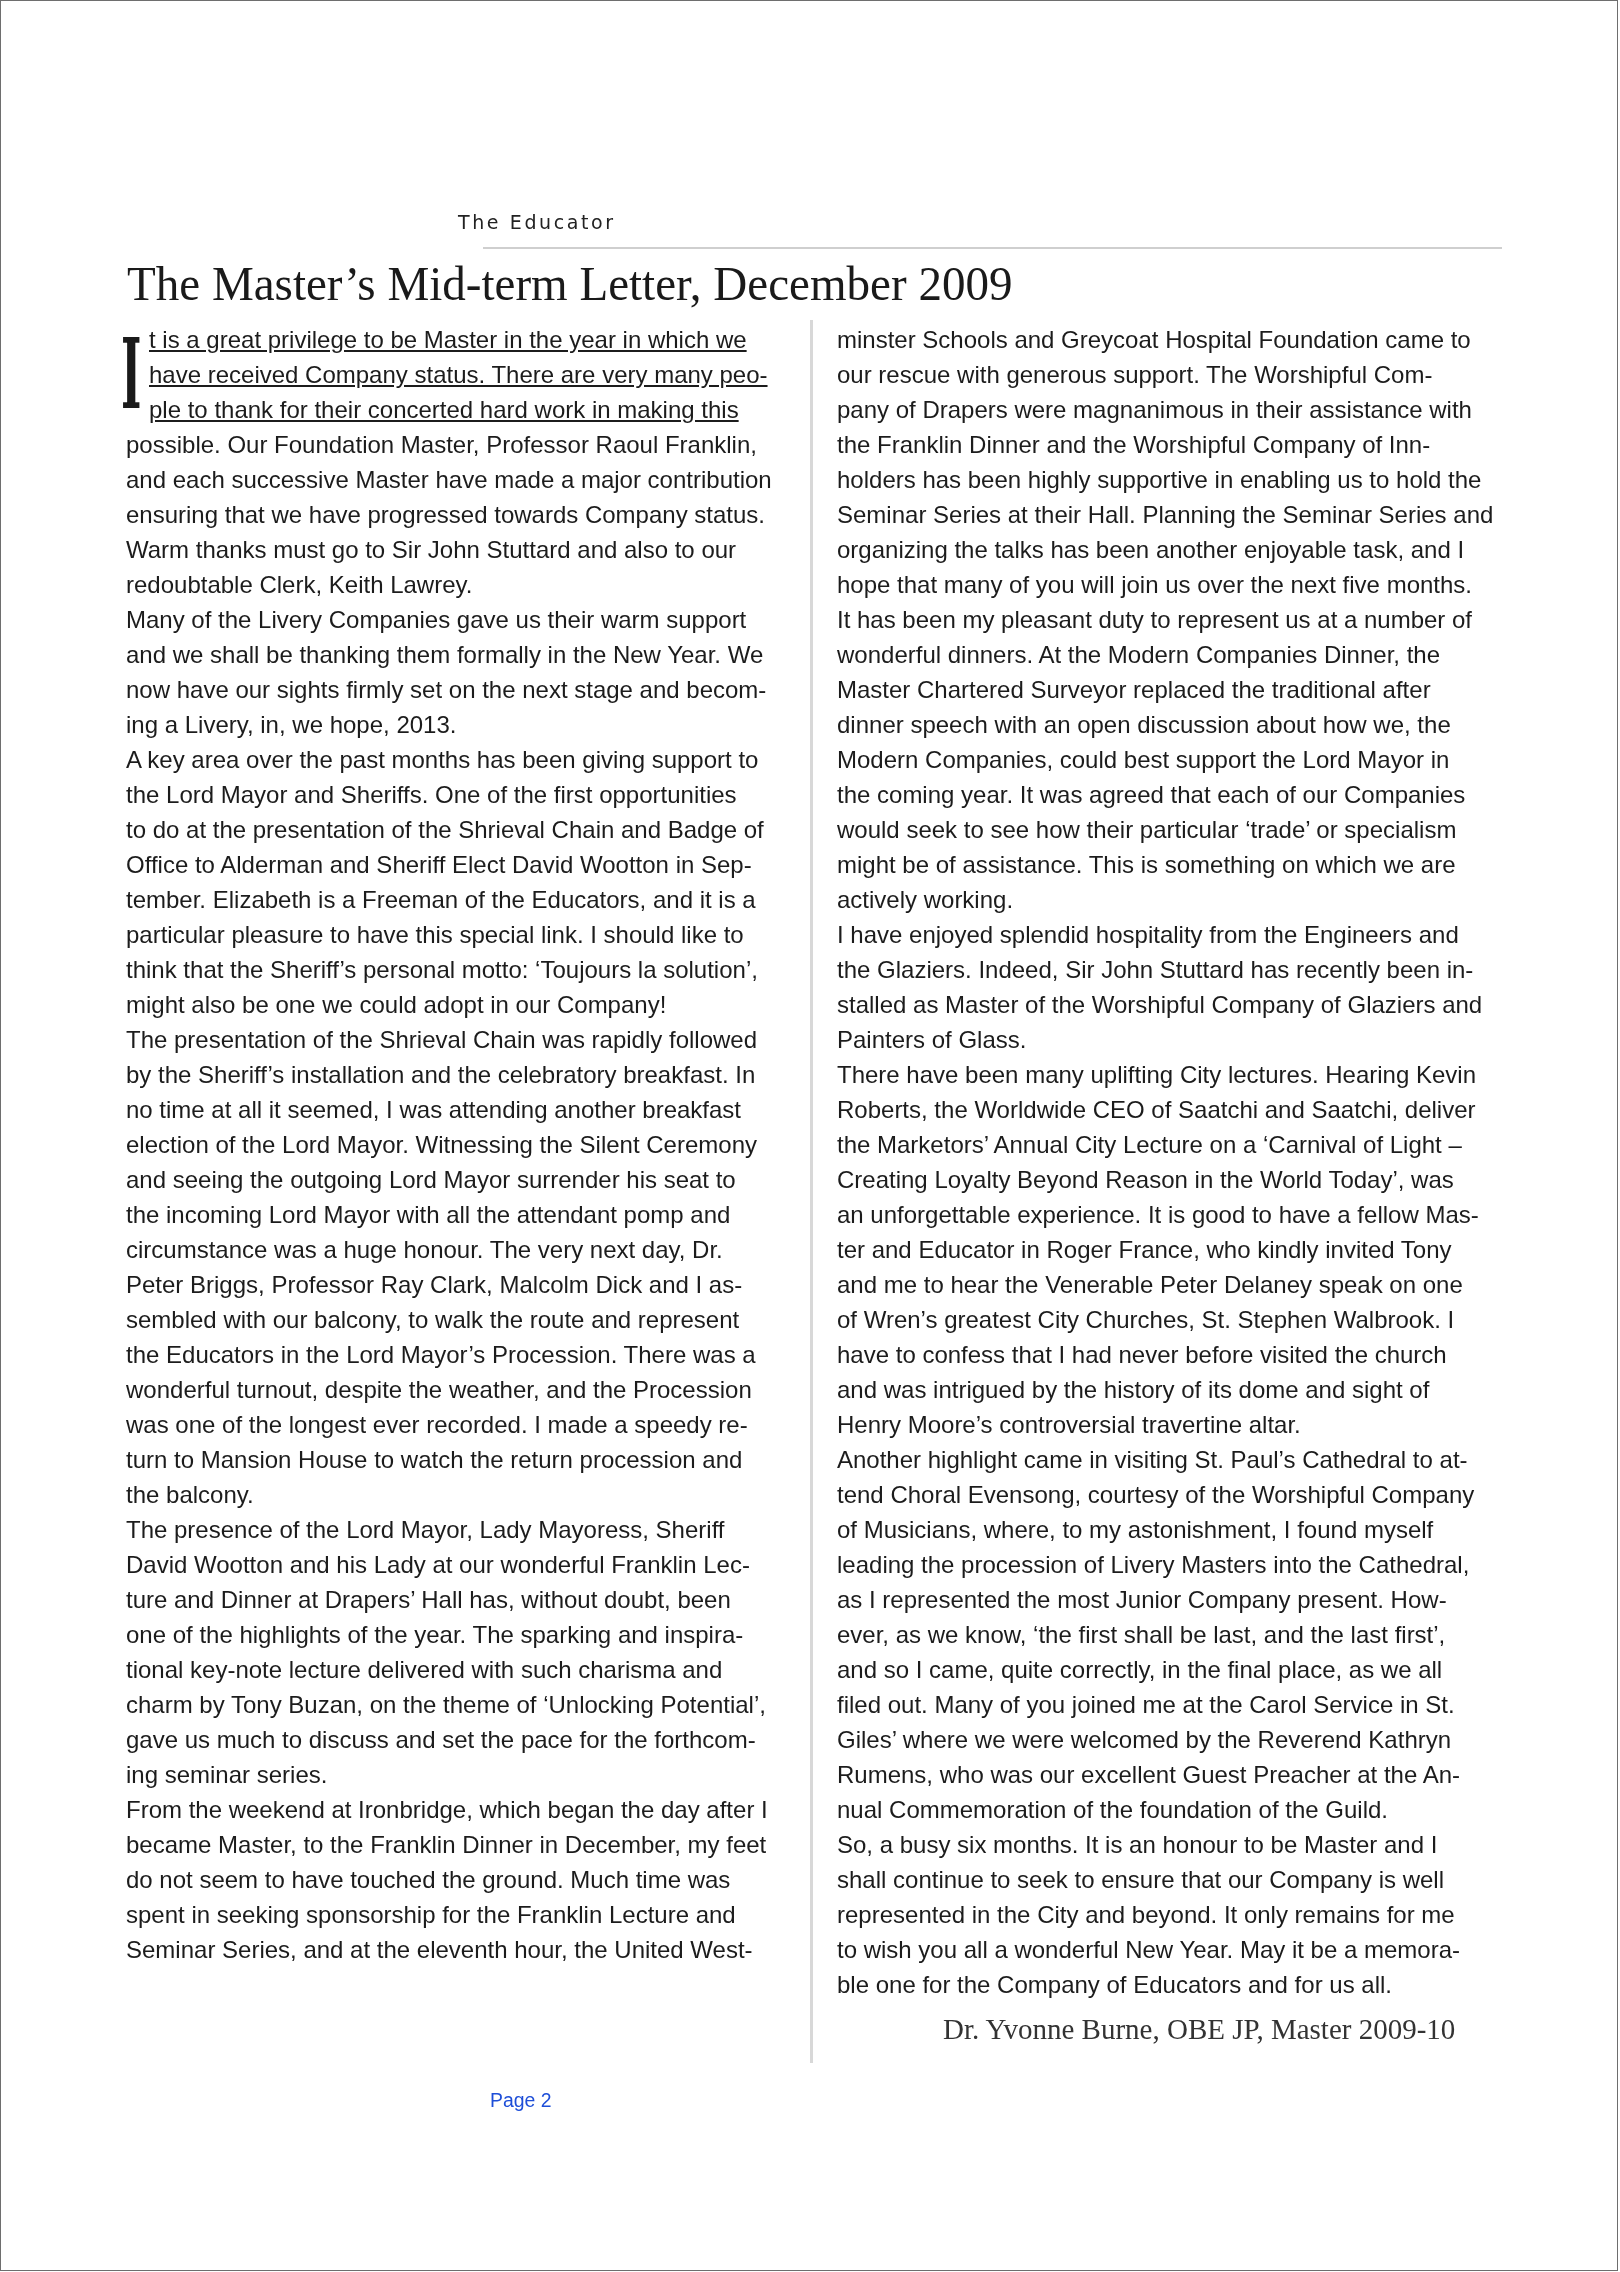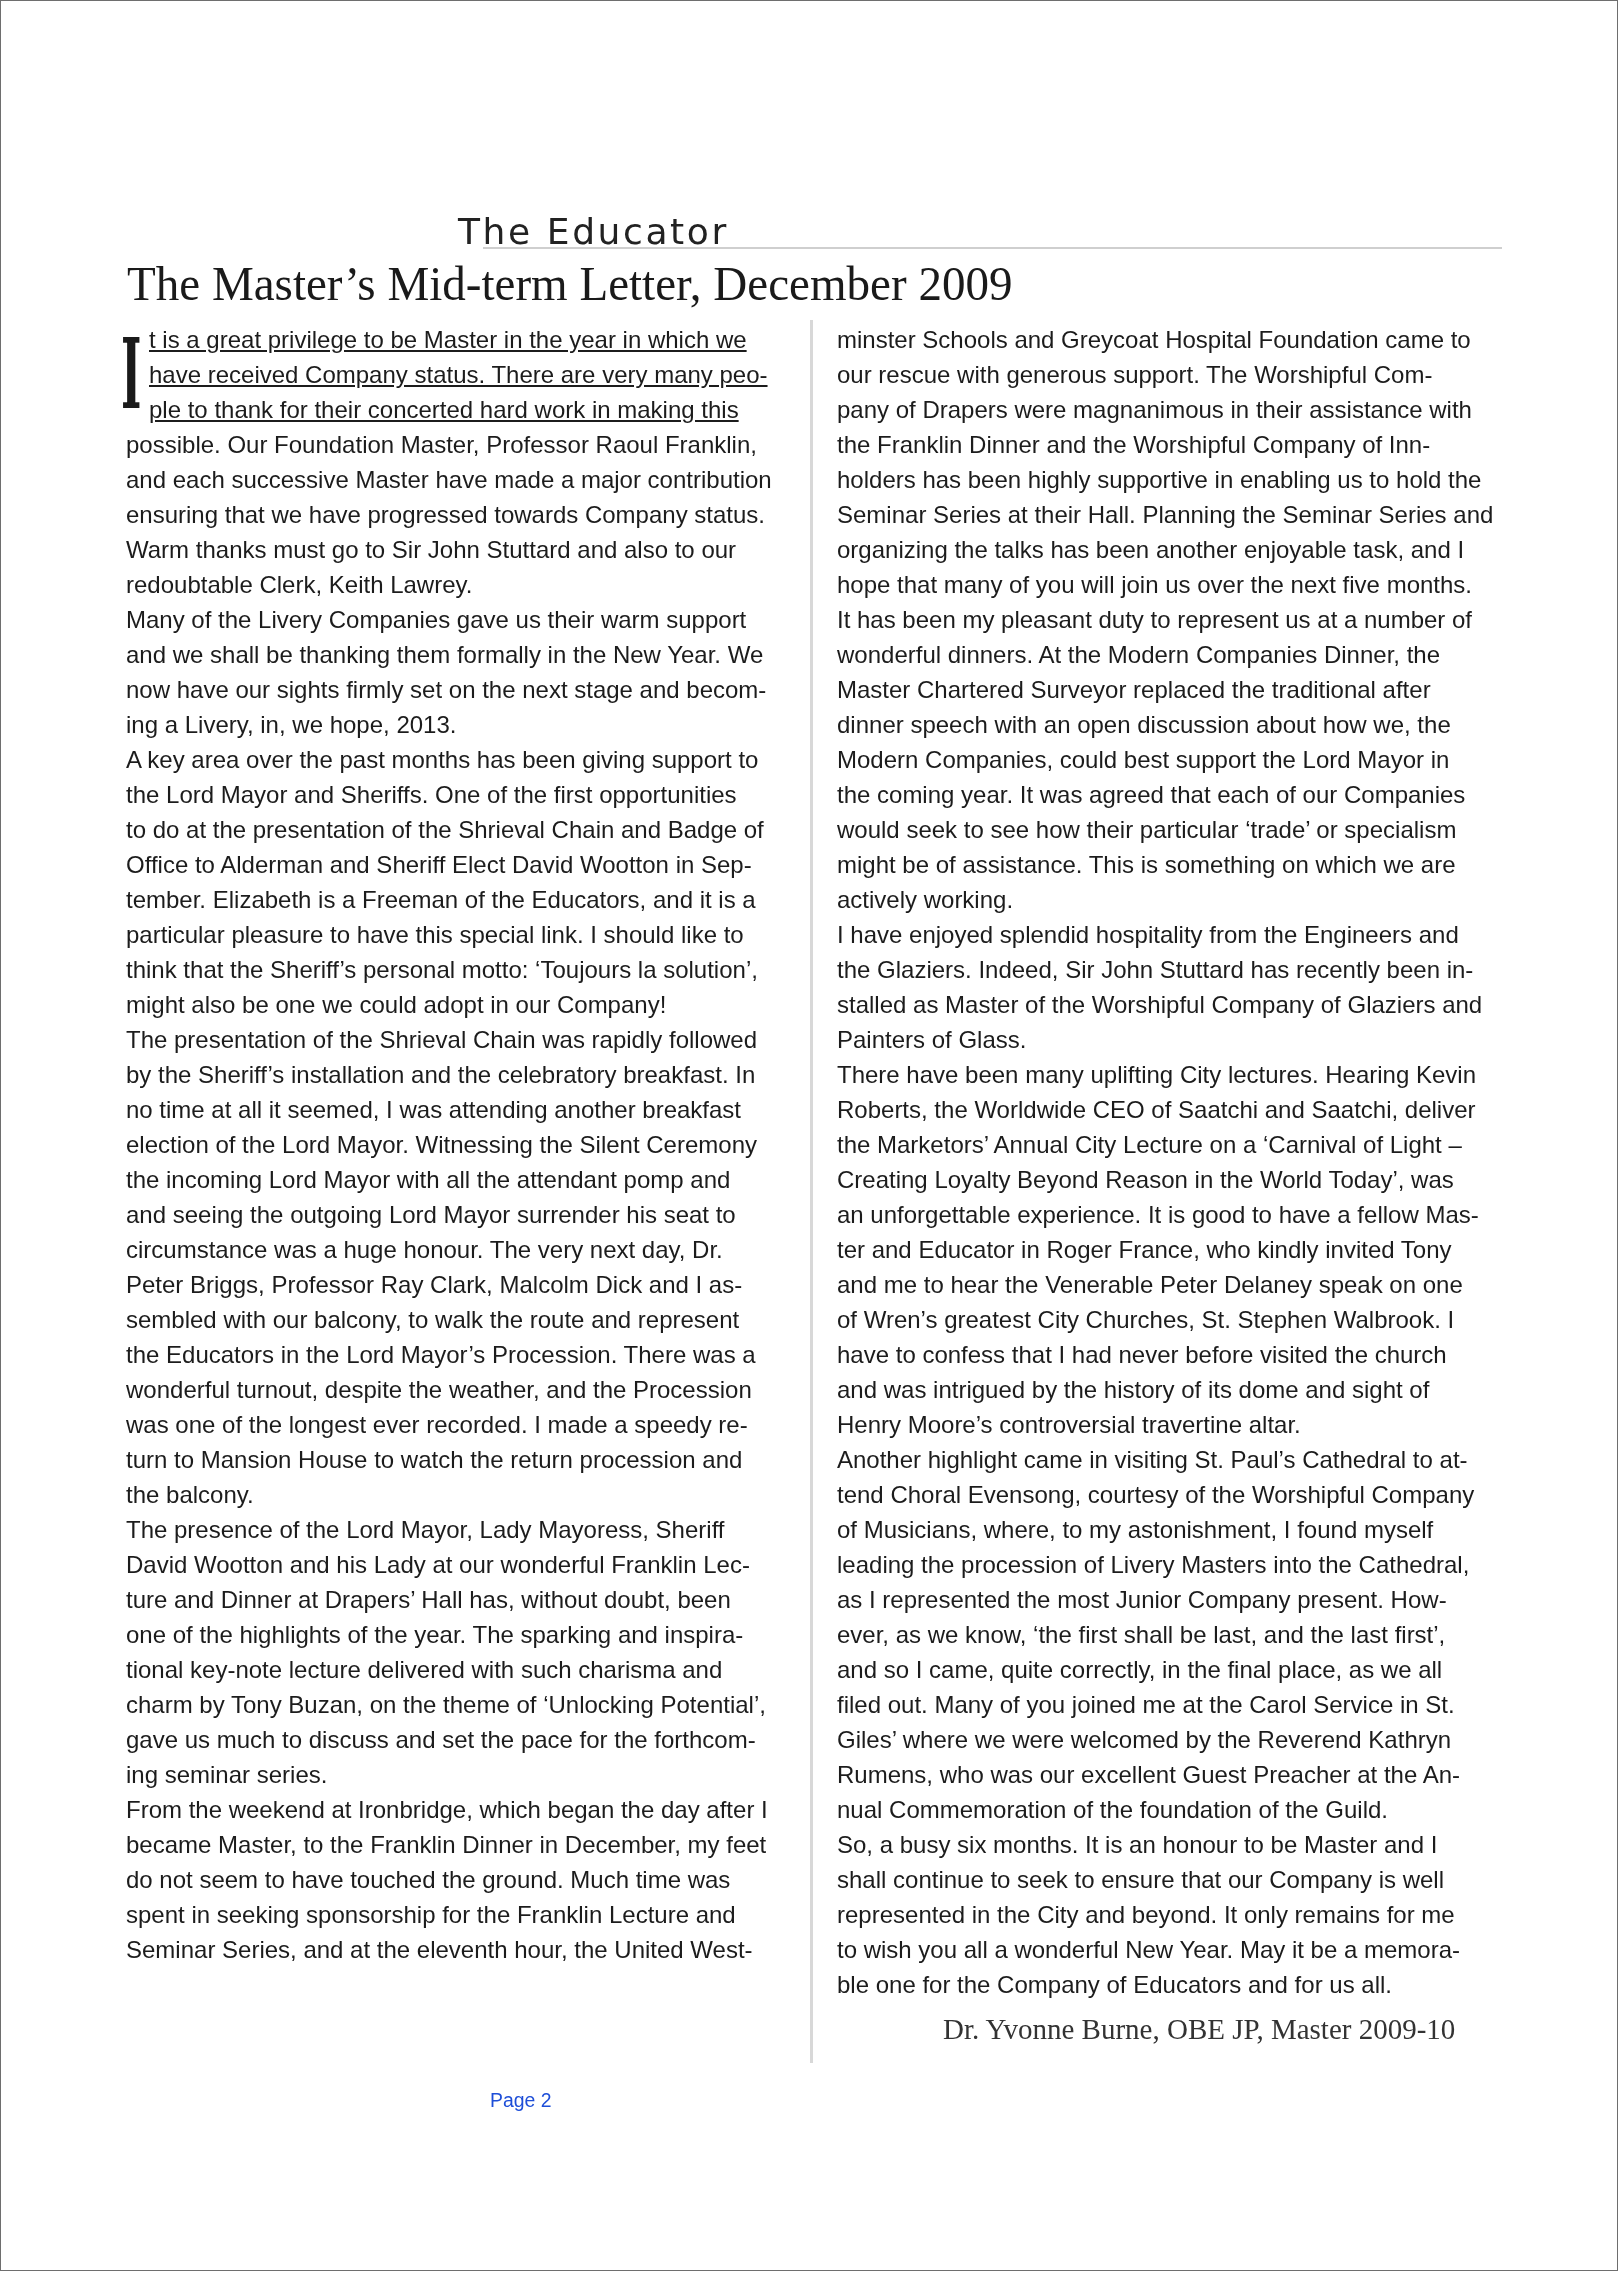--- a/index.html
+++ b/index.html
@@ -6,21 +6,21 @@
     body { width: 1620px; height: 2273px; position: relative; overflow: hidden; }
     .page {
       position: absolute; left: 0; top: 0;
       width: 1616px; height: 2269px;
       border: 1.8px solid #6e6e6e;
       background: #ffffff;
     }
     .masthead {
       position: absolute; left: 457px; top: 210px;
       font-family: "DejaVu Sans", sans-serif;
-      font-size: 36px; letter-spacing: 2.6px; color: #222;
+      font-size: 19px; letter-spacing: 2.6px; color: #222;
     }
     .masthead-rule {
       position: absolute; left: 482px; top: 246px;
       width: 1019px; height: 1.8px; background: #cfcfcf;
     }
     .title {
       position: absolute; left: 126px; top: 254px;
       font-family: "Liberation Serif", serif;
       font-size: 49px; color: #1a1a1a; letter-spacing: 0px;
       transform: scaleX(0.96); transform-origin: left;
@@ -94,22 +94,22 @@
           <span class="line">tember. Elizabeth is a Freeman of the Educators, and it is a</span>
           <span class="line">particular pleasure to have this special link. I should like to</span>
           <span class="line">think that the Sheriff’s personal motto: ‘Toujours la solution’,</span>
           <span class="line">might also be one we could adopt in our Company!</span>
         </p>
         <p>
           <span class="line">The presentation of the Shrieval Chain was rapidly followed</span>
           <span class="line">by the Sheriff’s installation and the celebratory breakfast. In</span>
           <span class="line">no time at all it seemed, I was attending another breakfast</span>
           <span class="line">election of the Lord Mayor. Witnessing the Silent Ceremony</span>
+          <span class="line">and seeing the outgoing Lord Mayor surrender his seat to</span>
           <span class="line">the incoming Lord Mayor with all the attendant pomp and</span>
-          <span class="line">and seeing the outgoing Lord Mayor surrender his seat to</span>
           <span class="line">circumstance was a huge honour. The very next day, Dr.</span>
           <span class="line">Peter Briggs, Professor Ray Clark, Malcolm Dick and I as-</span>
           <span class="line">sembled with our balcony, to walk the route and represent</span>
           <span class="line">the Educators in the Lord Mayor’s Procession. There was a</span>
           <span class="line">wonderful turnout, despite the weather, and the Procession</span>
           <span class="line">was one of the longest ever recorded. I made a speedy re-</span>
           <span class="line">turn to Mansion House to watch the return procession and</span>
           <span class="line">the balcony.</span>
         </p>
         <p>

